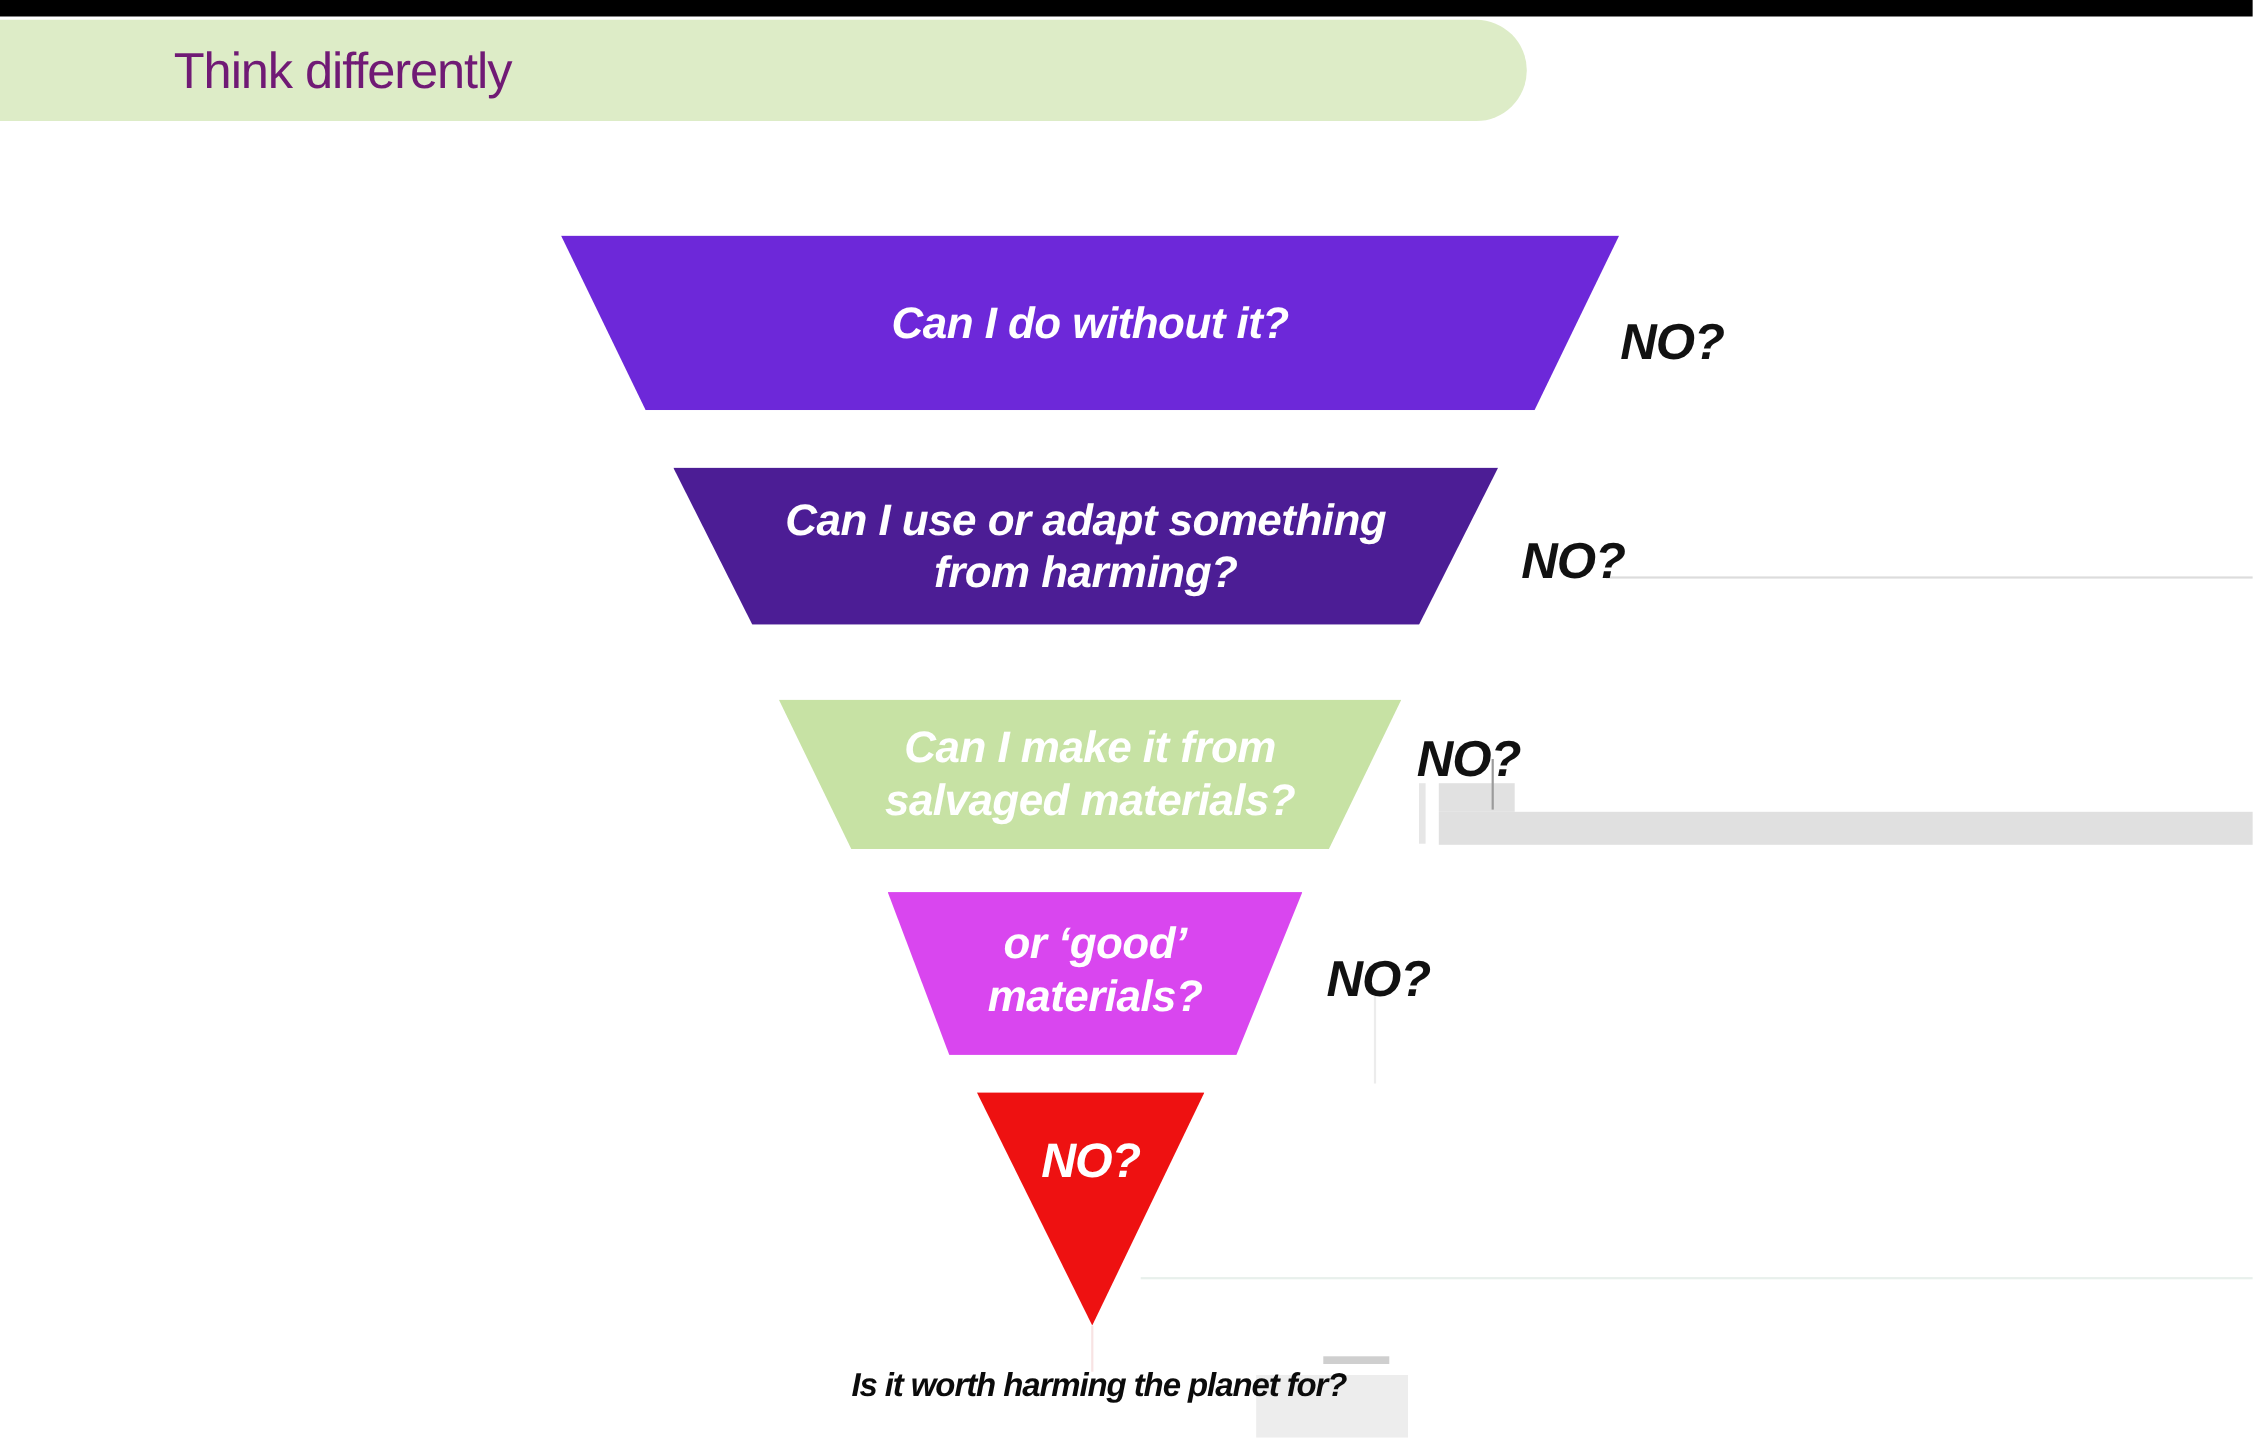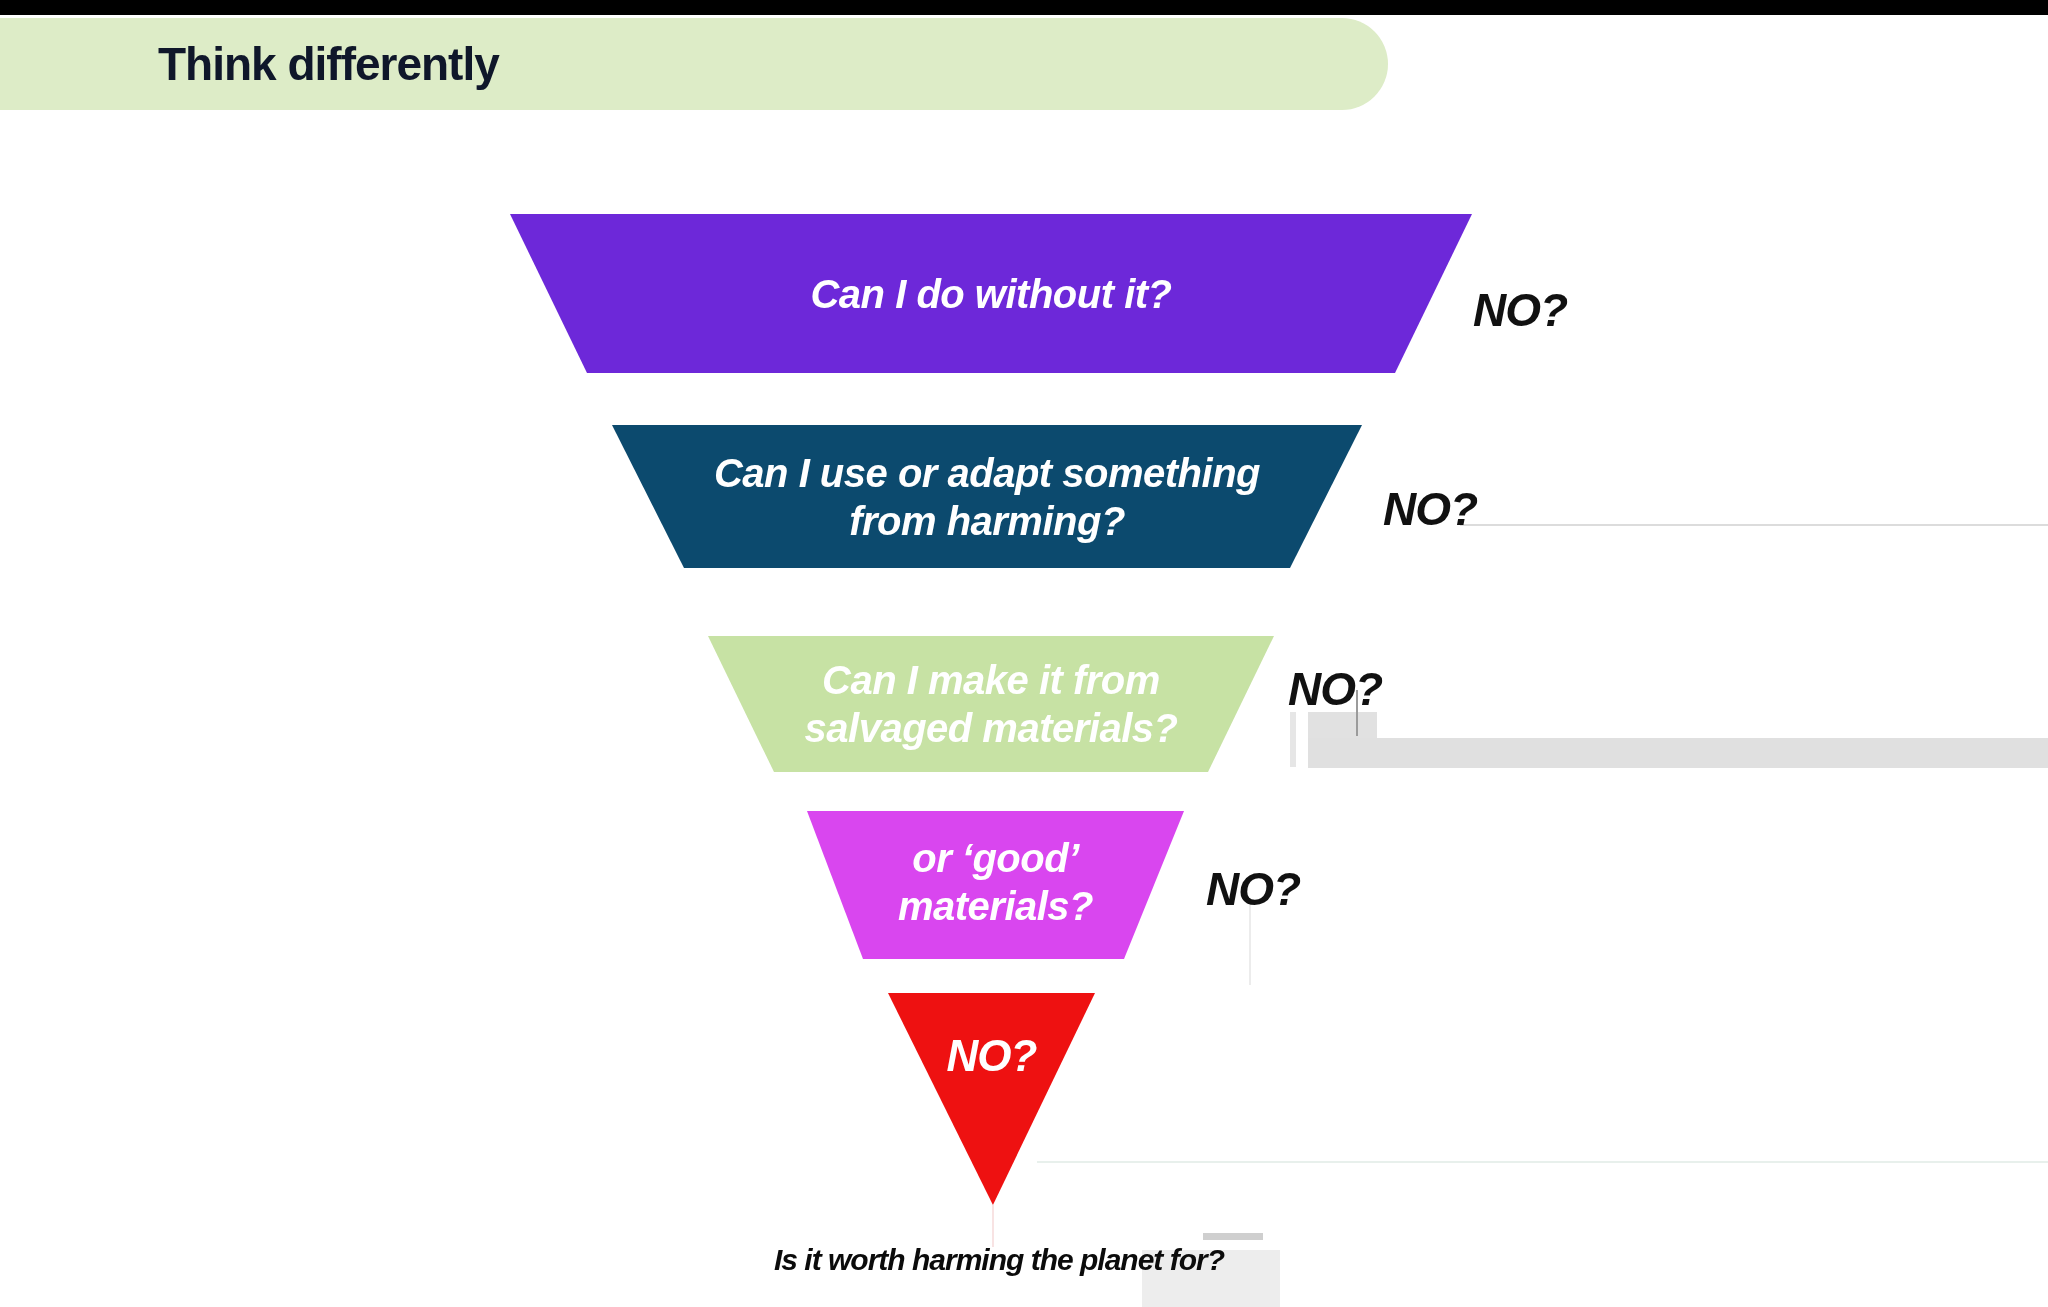--- a/index.html
+++ b/index.html
@@ -13,21 +13,21 @@
   
   .topbar{left:0;top:0;width:2048px;height:15px;background:#000000;}
 
   
   .banner{
     left:0;top:18px;width:1388px;height:92px;
     background:#ddecc7;border-radius:0 46px 46px 0;
   }
   .page-title{
     left:158px;top:18px;height:84px;line-height:92px;
-    font-size:46px;font-weight:bold;color:#0f172a;letter-spacing:-1px;
+    font-size:46px;font-weight:normal;color:#701a75;letter-spacing:-1px;
   }
 
   
   .lvl{
     display:flex;flex-direction:column;align-items:center;justify-content:center;
     color:#ffffff;font-weight:bold;font-style:italic;font-size:40px;line-height:48px;
     text-align:center;letter-spacing:-0.5px;
   }
   .lvl1{left:510px;top:214px;width:962px;height:159px;background:#85c341;
         clip-path:polygon(0 0,100% 0,calc(100% - 77px) 100%,77px 100%);}
@@ -77,21 +77,21 @@
 <div class="abs topbar"></div>
 
 <div class="abs banner"></div>
 <div class="abs page-title">Think differently</div>
 
 <div class="abs lvl lvl1" style="background: #6d28d9;">
   <span>Can I do without it?</span>
 </div>
 <div class="abs no no1">NO?</div>
 
-<div class="abs lvl lvl2" style="background: #0c4a6e;">
+<div class="abs lvl lvl2" style="background: #4c1d95;">
   <span>Can I use or adapt something</span>
   <span>from harming?</span>
 </div>
 <div class="abs no no2">NO?</div>
 <div class="abs line-no2"></div>
 
 <div class="abs lvl lvl3" style="background: rgb(199, 226, 164);">
   <span>Can I make it from</span>
   <span>salvaged materials?</span>
 </div>

